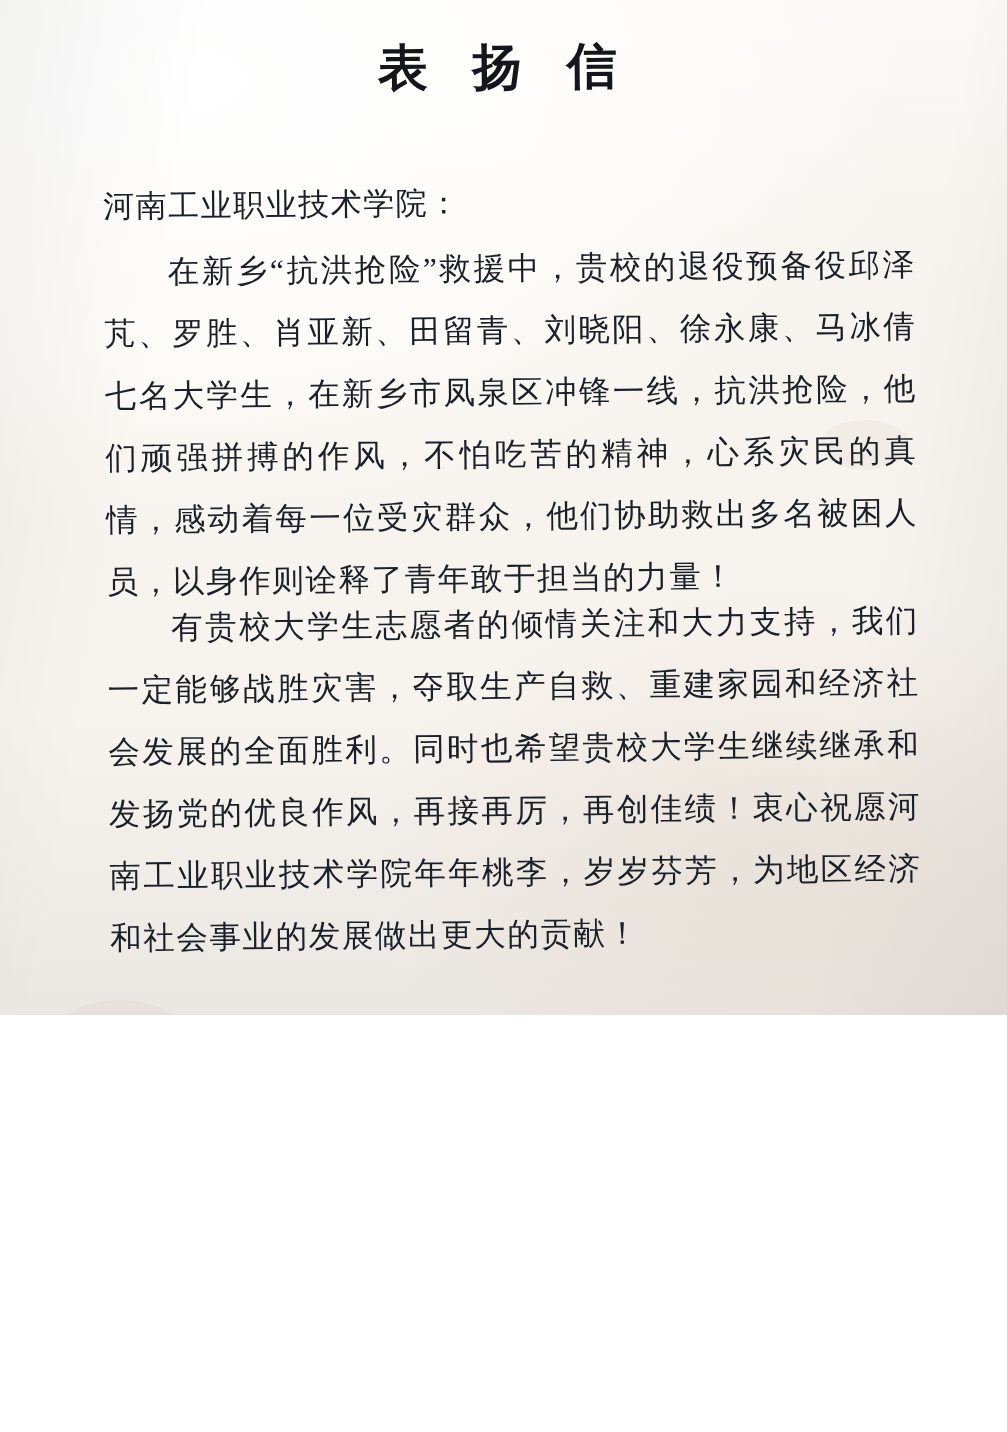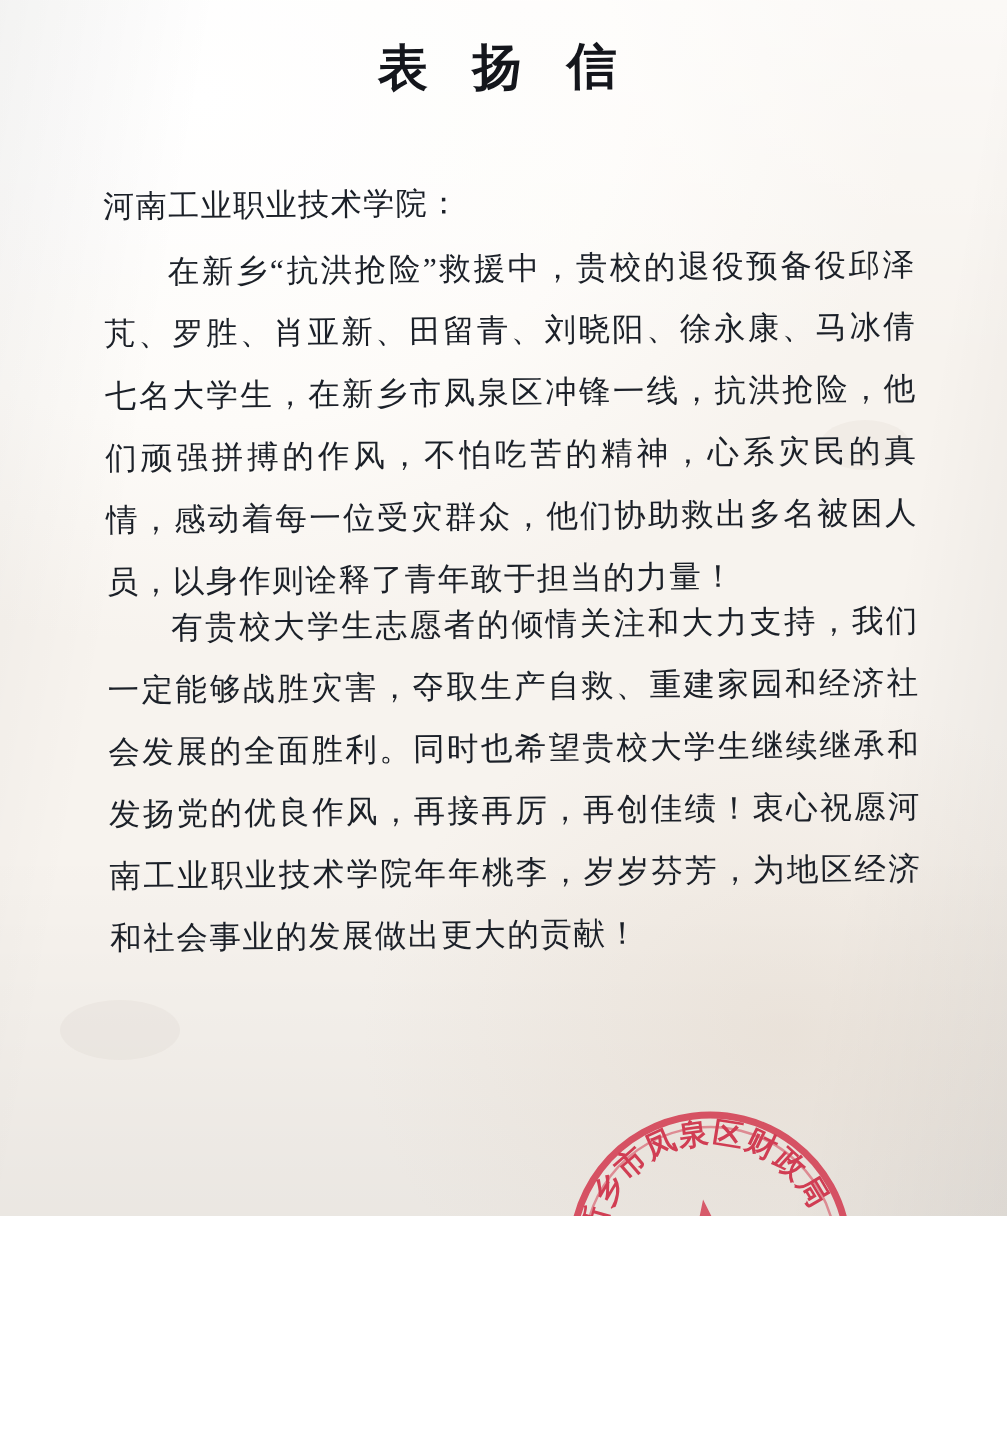--- a/index.html
+++ b/index.html
@@ -6,21 +6,21 @@
     margin: 0;
     padding: 0;
     background: #ffffff;
   }
   body {
     font-family: "Liberation Serif", serif;
   }
   .page {
     position: relative;
     width: 1007px;
-    height: 1216px;
+    height: 1015px;
     overflow: hidden;
     background:
       radial-gradient(ellipse 70% 45% at 20% 8%, #ffffff 0%, #fdfbf8 60%, #f7f3ee 100%),
       linear-gradient(170deg, #fcfaf7 0%, #f8f4ef 45%, #f2ece4 100%);
   }
   
   .paper-shade {
     position: absolute;
     inset: 0;
     background:

